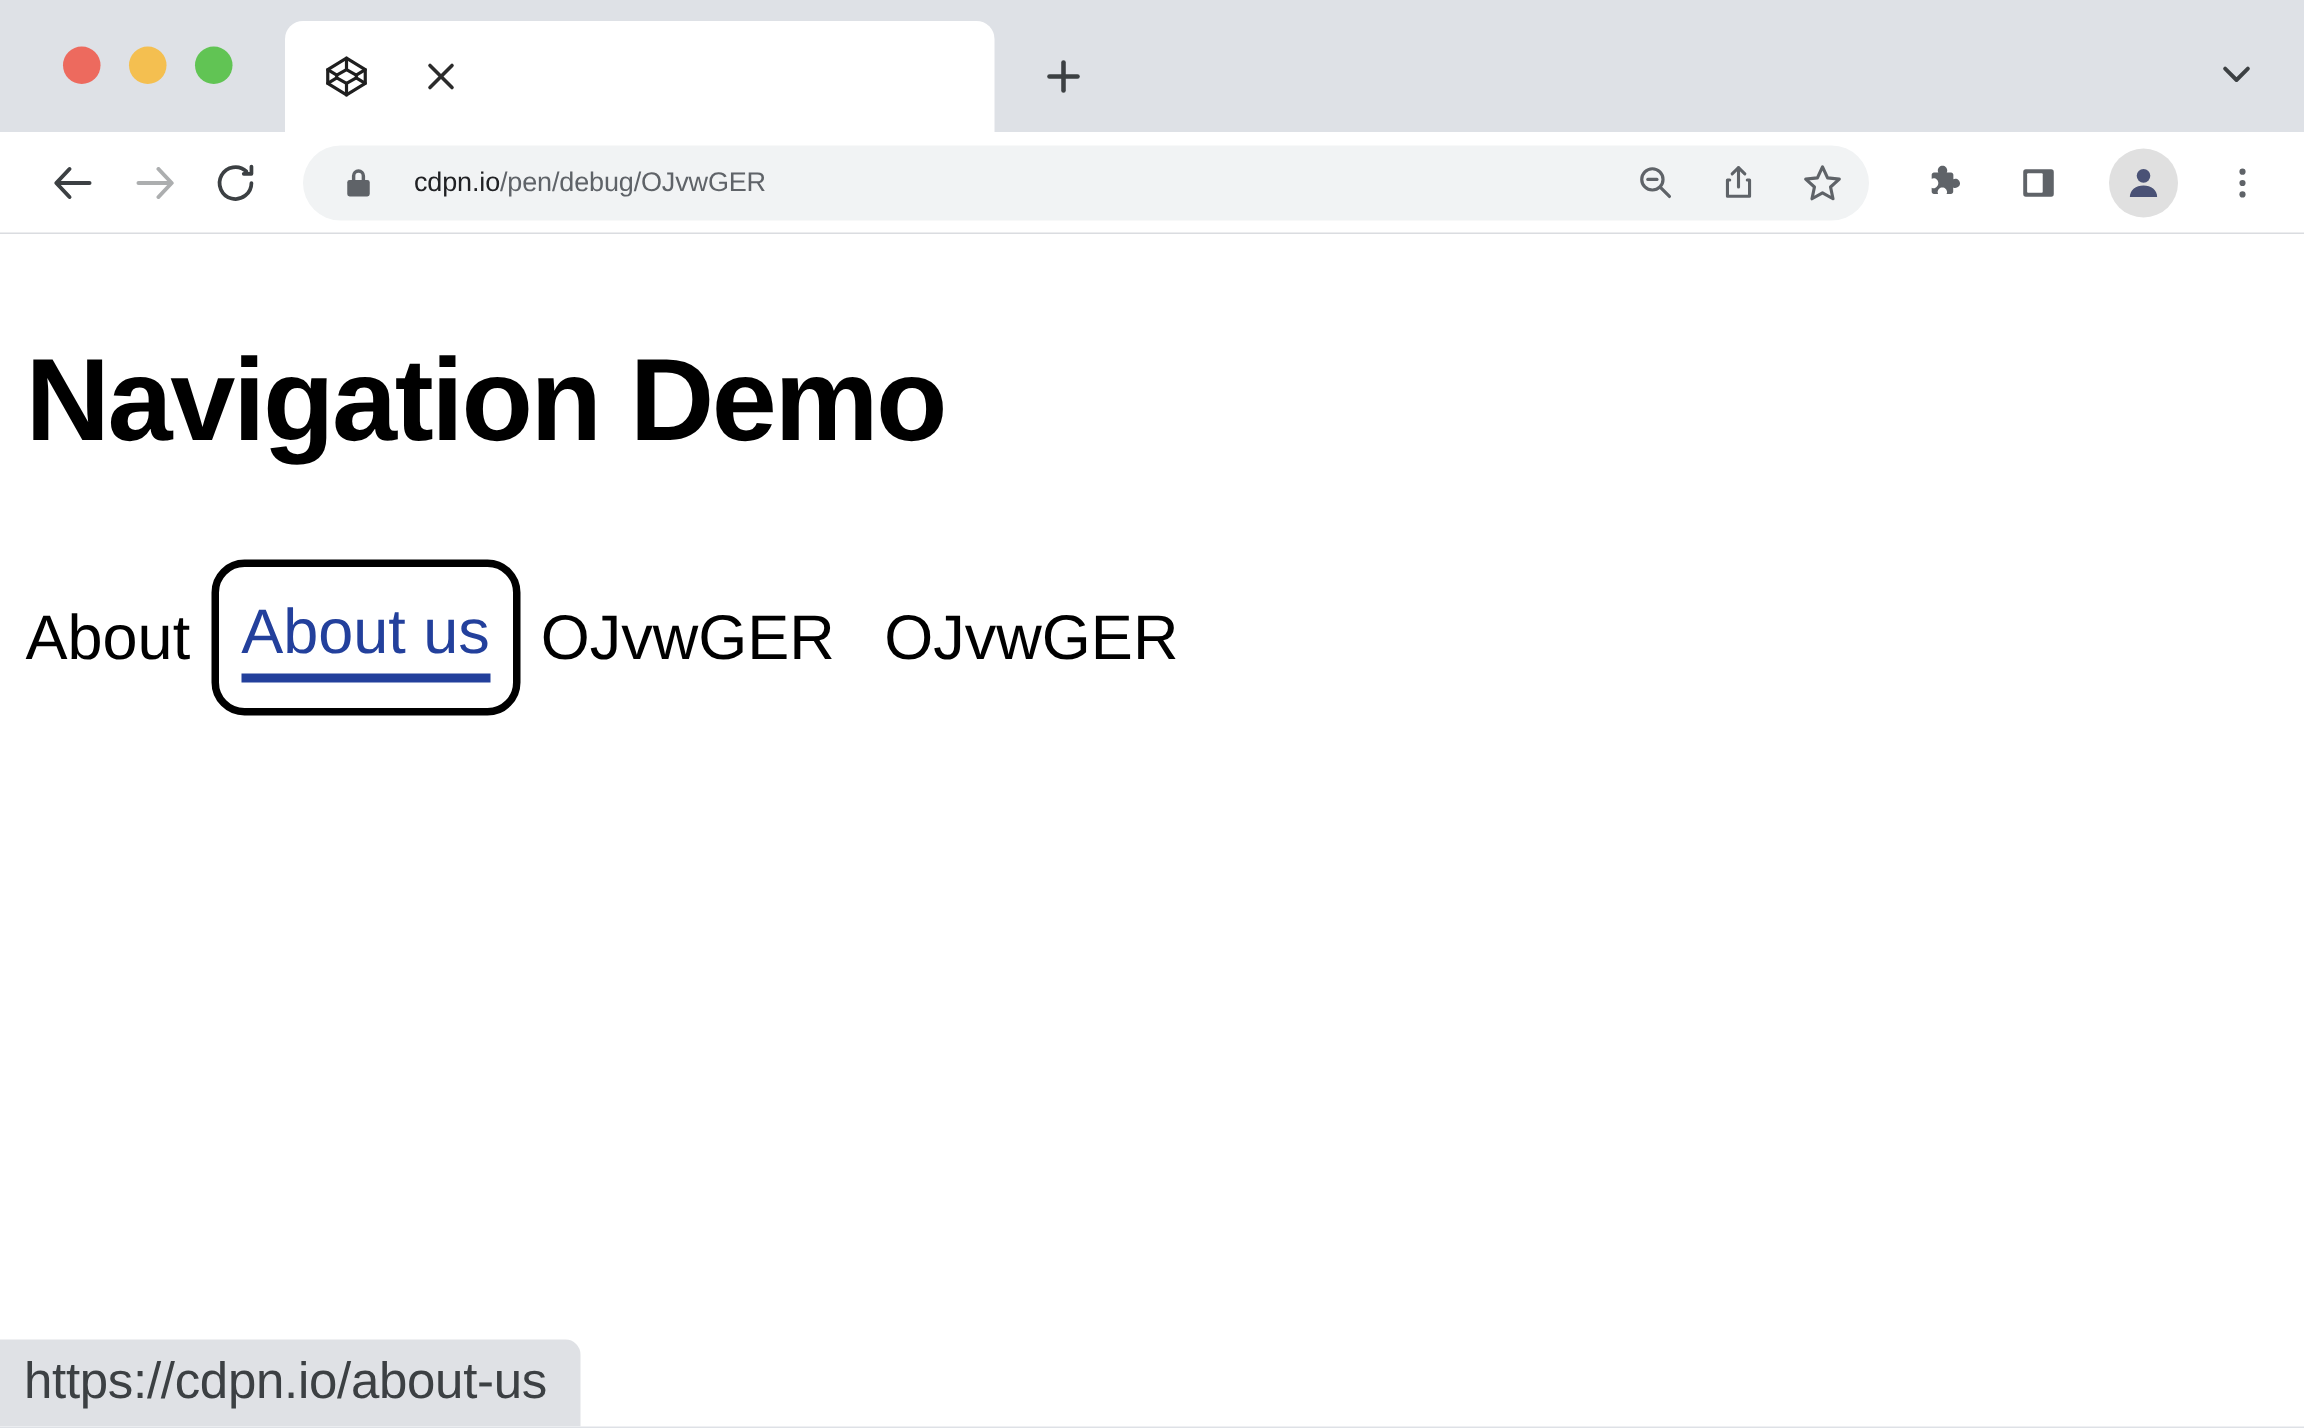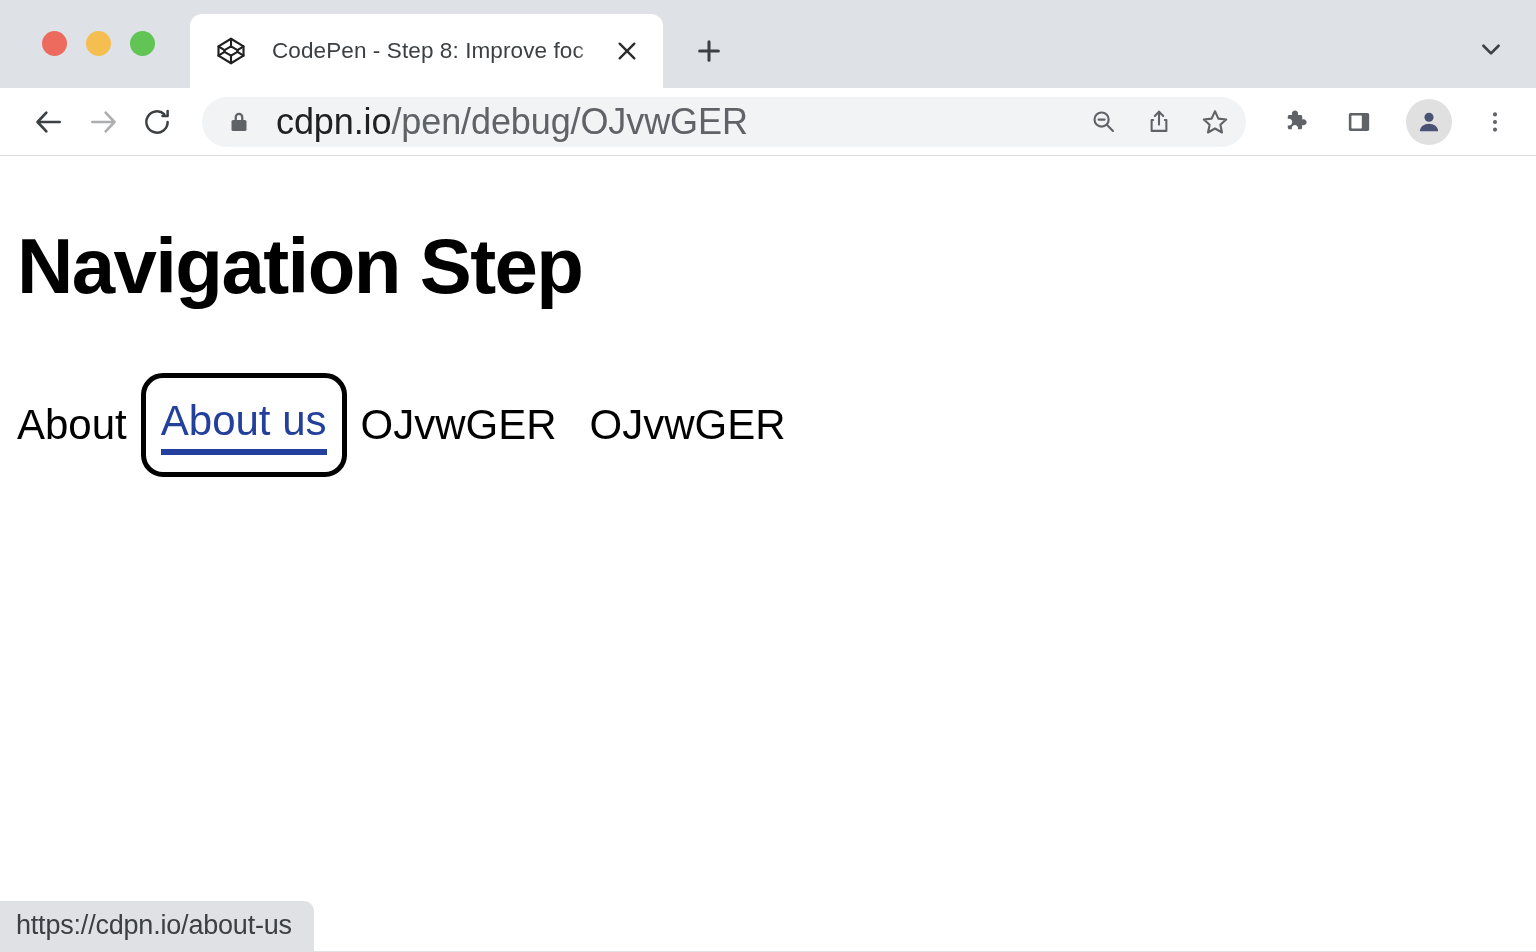--- a/index.html
+++ b/index.html
@@ -144,21 +144,21 @@
 
   .lock-icon {
     flex: 0 0 auto;
     width: 22px; height: 22px;
     margin-right: 26px;
     display: flex; align-items: center; justify-content: center;
   }
 
   .url-text {
     flex: 1 1 auto;
-    font-size: 36px;
+    font-size: 18px;
     color: #5f6368;
     white-space: nowrap;
     overflow: hidden;
     letter-spacing: -0.1px;
   }
   .url-host { color: #202124; }
 
   .omni-action {
     flex: 0 0 auto;
     width: 46px; height: 46px;
@@ -254,21 +254,21 @@
   }
 
   
   .status-bubble {
     position: absolute;
     left: 0;
     bottom: 0;
     background: #dfe1e5;
     border-top-right-radius: 10px;
     padding: 9px 22px 10px 16px;
-    font-size: 27px;
+    font-size: 34px;
     color: #3c4043;
     white-space: nowrap;
     letter-spacing: -0.2px;
   }
 
   svg { display: block; }
 </style>
 </head>
 <body>
 
@@ -290,21 +290,20 @@
             <polygon points="12,2.2 22,8.3 22,15.7 12,21.8 2,15.7 2,8.3"></polygon>
             <polygon points="12,8.3 17.2,11.3 17.2,12.7 12,15.7 6.8,12.7 6.8,11.3"></polygon>
             <line x1="12" y1="2.2" x2="12" y2="8.3"></line>
             <line x1="12" y1="15.7" x2="12" y2="21.8"></line>
             <line x1="2" y1="8.3" x2="6.8" y2="11.3"></line>
             <line x1="22" y1="8.3" x2="17.2" y2="11.3"></line>
             <line x1="2" y1="15.7" x2="6.8" y2="12.7"></line>
             <line x1="22" y1="15.7" x2="17.2" y2="12.7"></line>
           </svg>
         </div>
-        <div class="tab-title">CodePen - Step 8: Improve foc</div>
         <div class="tab-close">
           <svg width="22" height="22" viewBox="0 0 24 24" stroke="#2b2b2b" stroke-width="2.6" stroke-linecap="round">
             <line x1="4" y1="4" x2="20" y2="20"></line>
             <line x1="20" y1="4" x2="4" y2="20"></line>
           </svg>
         </div>
       </div>
 
       <div class="new-tab-btn">
         <svg width="28" height="28" viewBox="0 0 24 24" stroke="#3c4043" stroke-width="2.6" stroke-linecap="round">
@@ -403,21 +402,21 @@
         <circle cx="4" cy="5" r="1.9"></circle>
         <circle cx="4" cy="12" r="1.9"></circle>
         <circle cx="4" cy="19" r="1.9"></circle>
       </svg>
     </div>
 
   </div>
 
   <div class="viewport">
 
-    <h1 class="page-heading">Navigation Step</h1>
+    <h1 class="page-heading">Navigation Demo</h1>
 
     <nav class="site-nav">
 
       <a class="nav-link" href="#">About</a>
 
       <span class="nav-gap-sm"></span>
 
       <a class="nav-link-focused" href="#"><span>About us</span><span class="underline-bar"></span></a>
 
       <span class="nav-gap-sm"></span>

